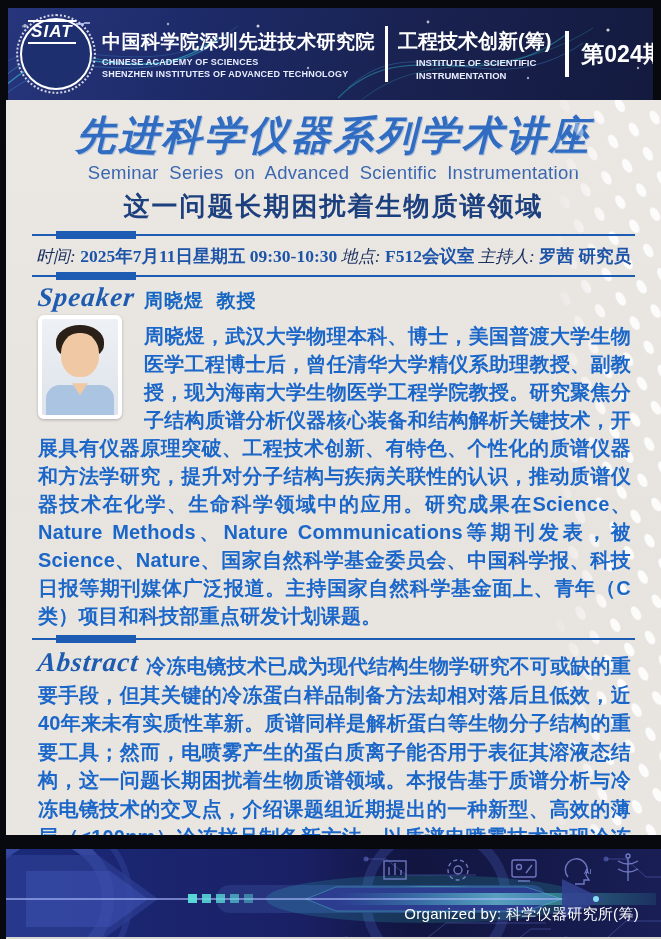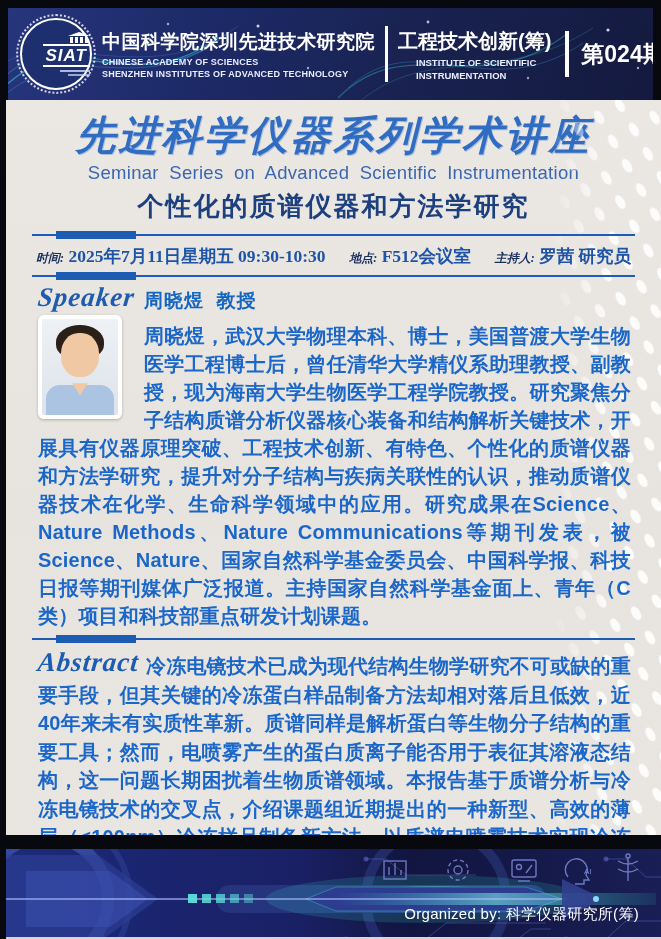--- a/index.html
+++ b/index.html
@@ -6,21 +6,21 @@
   .poster{position:relative;width:661px;height:939px;background:#08080f;overflow:hidden;
           font-family:"Liberation Sans",sans-serif;}
 
   
   .header{position:absolute;top:8px;left:8px;right:8px;height:92px;
           background:linear-gradient(105deg,#27357c 0%,#1d2a68 30%,#192250 62%,#141a3f 100%);
           display:flex;align-items:center;padding:0 12px;box-sizing:border-box;overflow:hidden;}
   .header svg.waves{position:absolute;inset:0;width:100%;height:100%;}
   .logo{position:relative;width:68px;height:68px;flex:0 0 68px;border-radius:50%;
         background:#1d2f6e;border:2px solid #ffffff;outline:2px dotted rgba(255,255,255,.8);outline-offset:2px;
-        display:flex;flex-direction:column;align-items:flex-end;justify-content:center;z-index:2;}
+        display:flex;flex-direction:row;align-items:flex-start;justify-content:center;z-index:2;}
   .logo .acr{color:#fff;font-weight:bold;font-style:italic;font-size:17px;letter-spacing:1px;
              border-top:2px solid #fff;border-bottom:2px solid #fff;line-height:1.15;padding:0 3px;}
   .logo .tiny{width:30px;height:2px;background:#cfd8ff;margin-top:3px;opacity:.8;}
   .logo .tiny2{width:22px;height:2px;background:#cfd8ff;margin-top:2px;opacity:.7;}
   .org{margin-left:10px;z-index:2;}
   .org .zh{color:#fff;font-weight:bold;font-size:19px;letter-spacing:.5px;white-space:nowrap;}
   .org .en{color:#e8ecff;font-weight:bold;font-size:9px;letter-spacing:.2px;margin-top:2px;white-space:nowrap;}
   .vbar{width:3px;height:56px;background:#fff;margin:0 10px;z-index:2;flex:0 0 3px;}
   .inst{z-index:2;}
   .inst .zh{color:#fff;font-weight:bold;font-size:20px;white-space:nowrap;}
@@ -39,22 +39,22 @@
             text-shadow:1px 1px 0 rgba(47,108,194,.35);}
   .title-en{margin-top:4px;text-align:center;color:#3a67b0;font-size:18.5px;font-weight:500;
             word-spacing:5px;letter-spacing:.3px;}
   .title-sub{margin-top:5px;text-align:center;color:#1c3f7e;font-weight:bold;font-size:26px;letter-spacing:2px;}
 
   .inforow{margin:10px 26px 0 26px;position:relative;z-index:2;}
   .rule{position:relative;height:2px;background:#1e5cb3;}
   .rule::before{content:"";position:absolute;left:24px;top:-3px;width:80px;height:8px;background:#1e5cb3;}
   .info-line{display:flex;justify-content:space-between;align-items:baseline;padding:8px 4px 7px 4px;}
   .info-item{white-space:nowrap;}
-  .ilabel{font-family:"Liberation Serif",serif;font-style:italic;font-weight:bold;
-          color:#19305f;font-size:12px;}
+  .ilabel{font-family:"Liberation Serif",serif;font-style:italic;font-weight:normal;
+          color:#19305f;font-size:17px;}
   .ivalue{font-family:Liberation Serif, serif;color:#1d54a8;font-size:17.5px;font-weight:bold;}
 
   .section{padding:6px 30px 0 32px;position:relative;z-index:2;}
   .script-label{font-family:"Liberation Serif",serif;font-style:italic;font-weight:bold;
                 color:#1d5cb0;font-size:27px;transform:skewX(-6deg);letter-spacing:1px;line-height:1.05;}
   .sp-left{float:left;width:106px;}
   .photo{margin-top:4px;width:76px;height:96px;border:4px solid #fff;border-radius:6px;
          background:linear-gradient(180deg,#eef1f5 0%,#dde3ea 100%);position:relative;overflow:hidden;
          box-shadow:0 1px 3px rgba(0,0,0,.25);}
   .photo .hair{position:absolute;left:14px;top:6px;width:48px;height:34px;border-radius:50% 50% 42% 42%;background:#2a2018;}
@@ -150,21 +150,21 @@
         </linearGradient>
         <mask id="m">
             <rect width="110" height="735" fill="url(#fade)"></rect>
           </mask>
       </defs>
       <rect width="110" height="735" fill="url(#dotp)" mask="url(#m)" opacity="0.9"></rect>
     </svg>
 
     <div class="title-zh">先进科学仪器系列学术讲座</div>
     <div class="title-en">Seminar  Series  on  Advanced  Scientific  Instrumentation</div>
-    <div class="title-sub">个性化的质谱仪器和方法学研究</div>
+    <div class="title-sub">这一问题长期困扰着生物质谱领域</div>
 
     <div class="inforow">
       <div class="rule"></div>
       <div class="info-line">
         <span class="info-item">
           <span class="ilabel">时间:</span>
           <span class="ivalue">2025年7月11日星期五 09:30-10:30</span>
         </span>
         <span class="info-item">
           <span class="ilabel">地点:</span>

